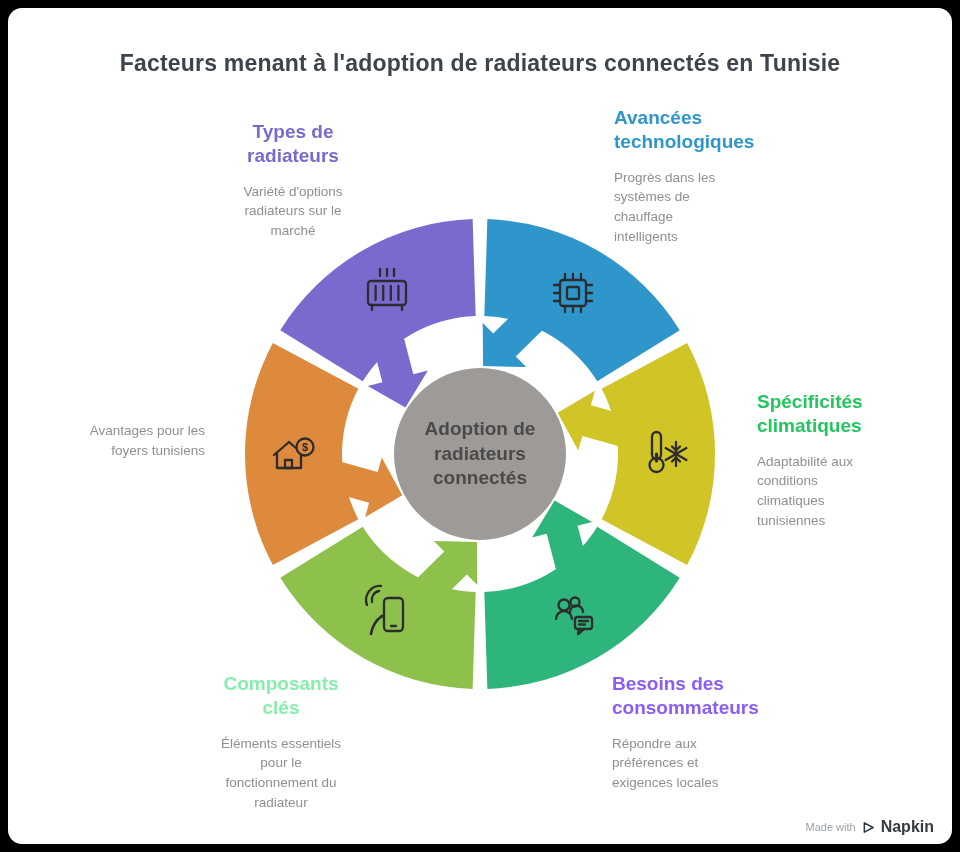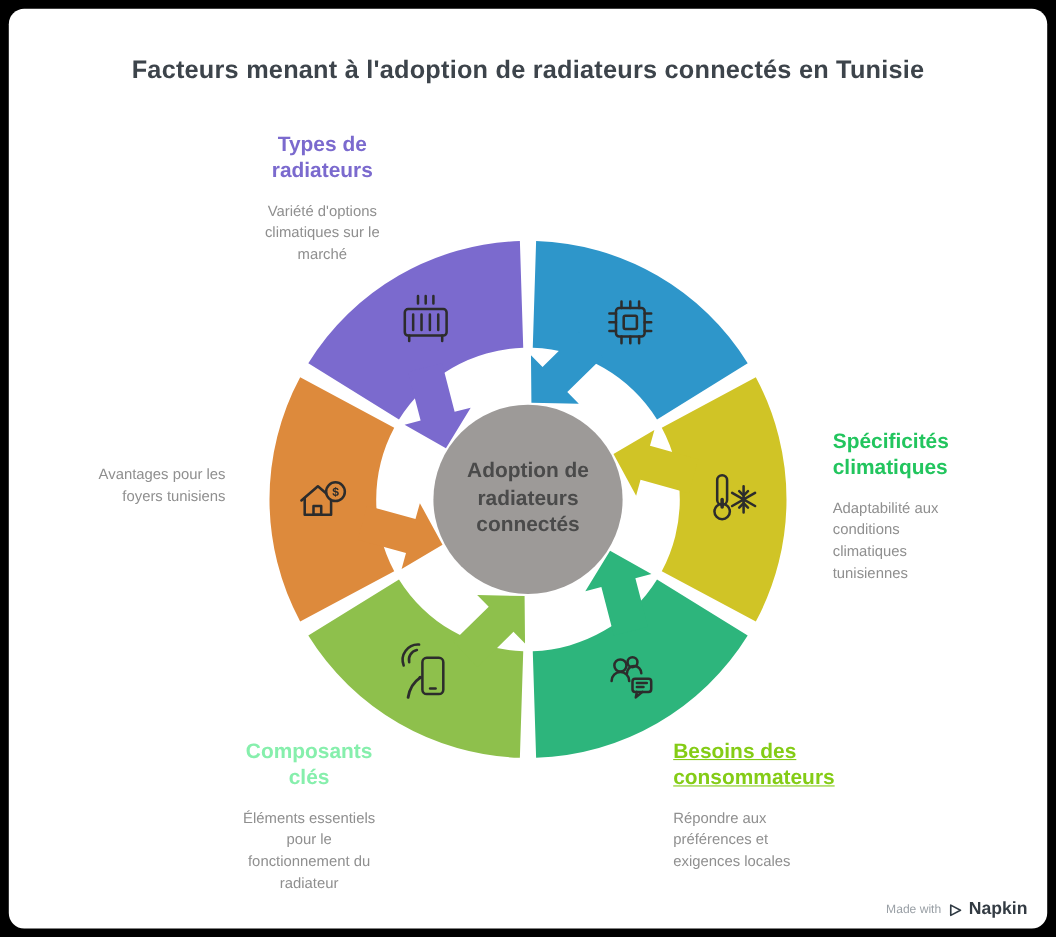--- a/index.html
+++ b/index.html
@@ -103,31 +103,35 @@
       <text x="11" y="-3" text-anchor="middle" font-size="11" font-weight="bold" fill="#2c2c2c" stroke="none">$</text>
     </g>
 
     <circle cx="480" cy="454" r="86" fill="#9d9a98"></circle>
   </svg>
 
   <div class="center-label">Adoption de radiateurs connectés</div>
 
   <div class="lbl" id="lbl-types">
     <h2 style="color: rgb(123, 106, 206);">Types de radiateurs</h2>
-    <p>Variété d'options climatiques sur le marché</p>
+    <p>Variété d'options radiateurs sur le marché</p>
   </div>
 
+  <div class="lbl" id="lbl-avancees">
+    <h2 style="color: rgb(46, 150, 202);">Avancées technologiques</h2>
+    <p>Progrès dans les systèmes de chauffage intelligents</p>
+  </div>
 
   <div class="lbl" id="lbl-specificites">
     <h2 style="color: #22c55e;">Spécificités climatiques</h2>
     <p>Adaptabilité aux conditions climatiques tunisiennes</p>
   </div>
 
   <div class="lbl" id="lbl-besoins">
-    <h2 style="color: #84cc16; text-decoration: underline;">Besoins des consommateurs</h2>
+    <h2 style="color: #8b5cf6;">Besoins des consommateurs</h2>
     <p>Répondre aux préférences et exigences locales</p>
   </div>
 
   <div class="lbl" id="lbl-composants">
     <h2 style="color: #86efac;">Composants clés</h2>
     <p>Éléments essentiels pour le fonctionnement du radiateur</p>
   </div>
 
   <div class="lbl" id="lbl-avantages">
     <p>Avantages pour les foyers tunisiens</p>

